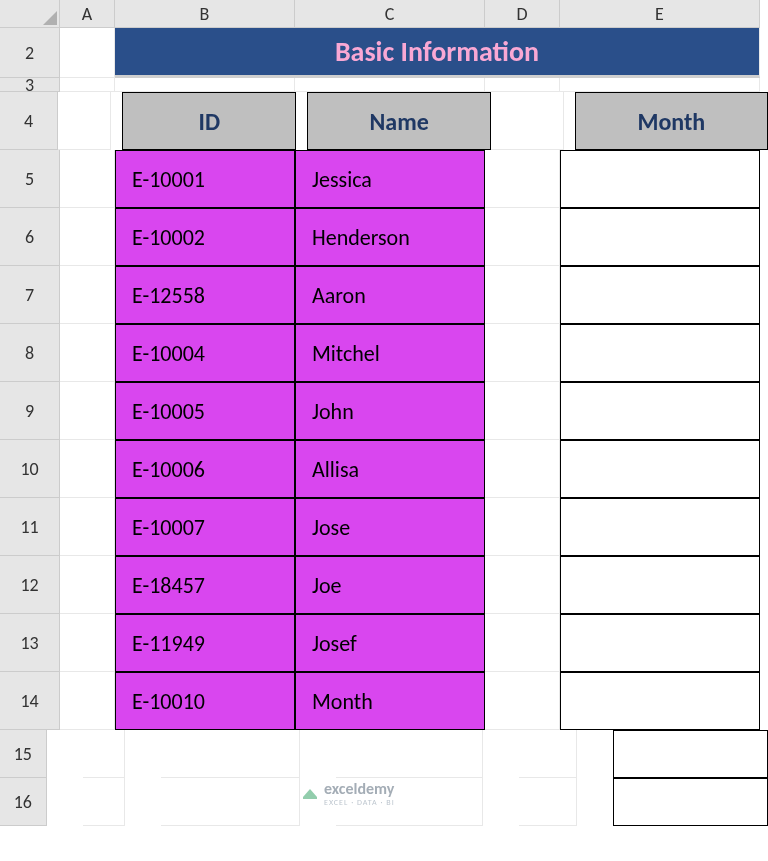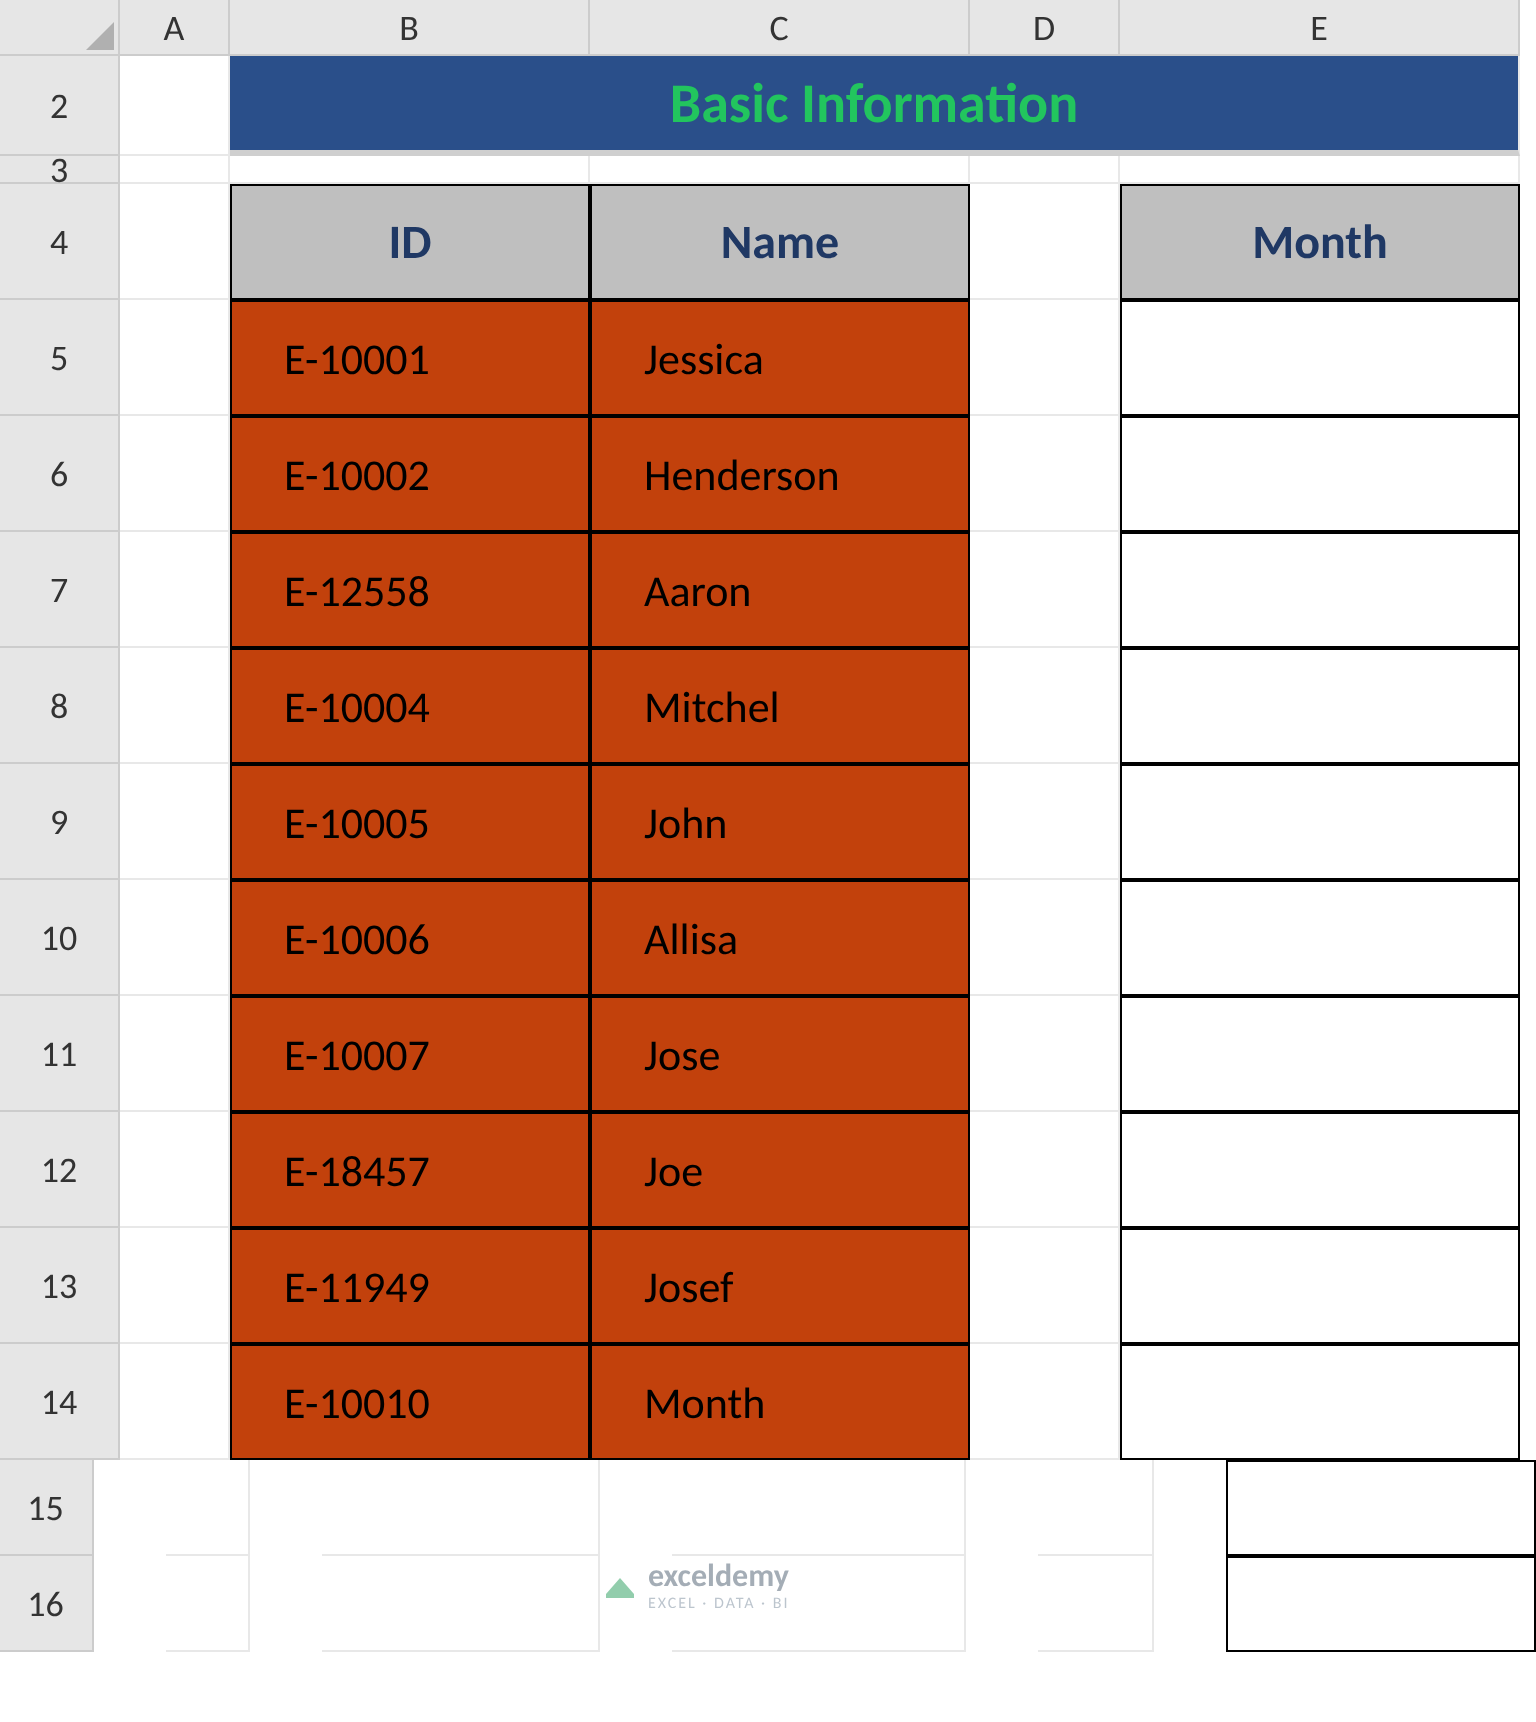--- a/index.html
+++ b/index.html
@@ -66,50 +66,51 @@
   
   .r2 { height: 50px; }
   .r3 { height: 14px; }
   .rH { height: 58px; } 
   .rD { height: 58px; } 
   .rT { height: 48px; gap: 36px; } 
 
   
   .title {
     background: #2a4f8a;
-    color: #22c55e;
+    color: #f9a8d4;
     font-weight: 700;
     font-size: 28px;
     display: flex;
     align-items: center;
     justify-content: center;
     border-bottom: 3px solid #cfcfcf;
   }
   
   .r3 .cell { background: #fff; }
 
   
   .thcell {
     background: #bfbfbf;
     color: #1f3864;
     font-weight: 700;
     font-size: 24px;
     display: flex;
     align-items: center;
     justify-content: center;
     border: 1.5px solid #000;
+    margin-left: 11px;
   }
   
   .tdcell {
-    background: #c2410c;
+    background: #d946ef;
     color: #000;
     font-size: 22px;
     display: flex;
     align-items: center;
-    padding-left: 26px;
+    padding-left: 16px;
     border: 1.5px solid #000;
   }
   .emptyBordered {
     background: #fff;
     border: 1.5px solid #000;
   }
 
   
   .watermark {
     position: absolute;

